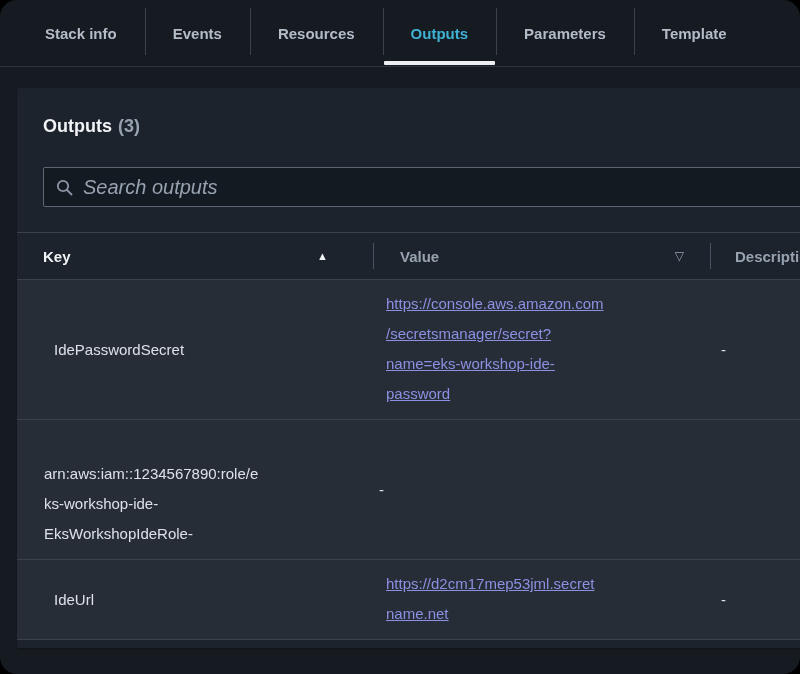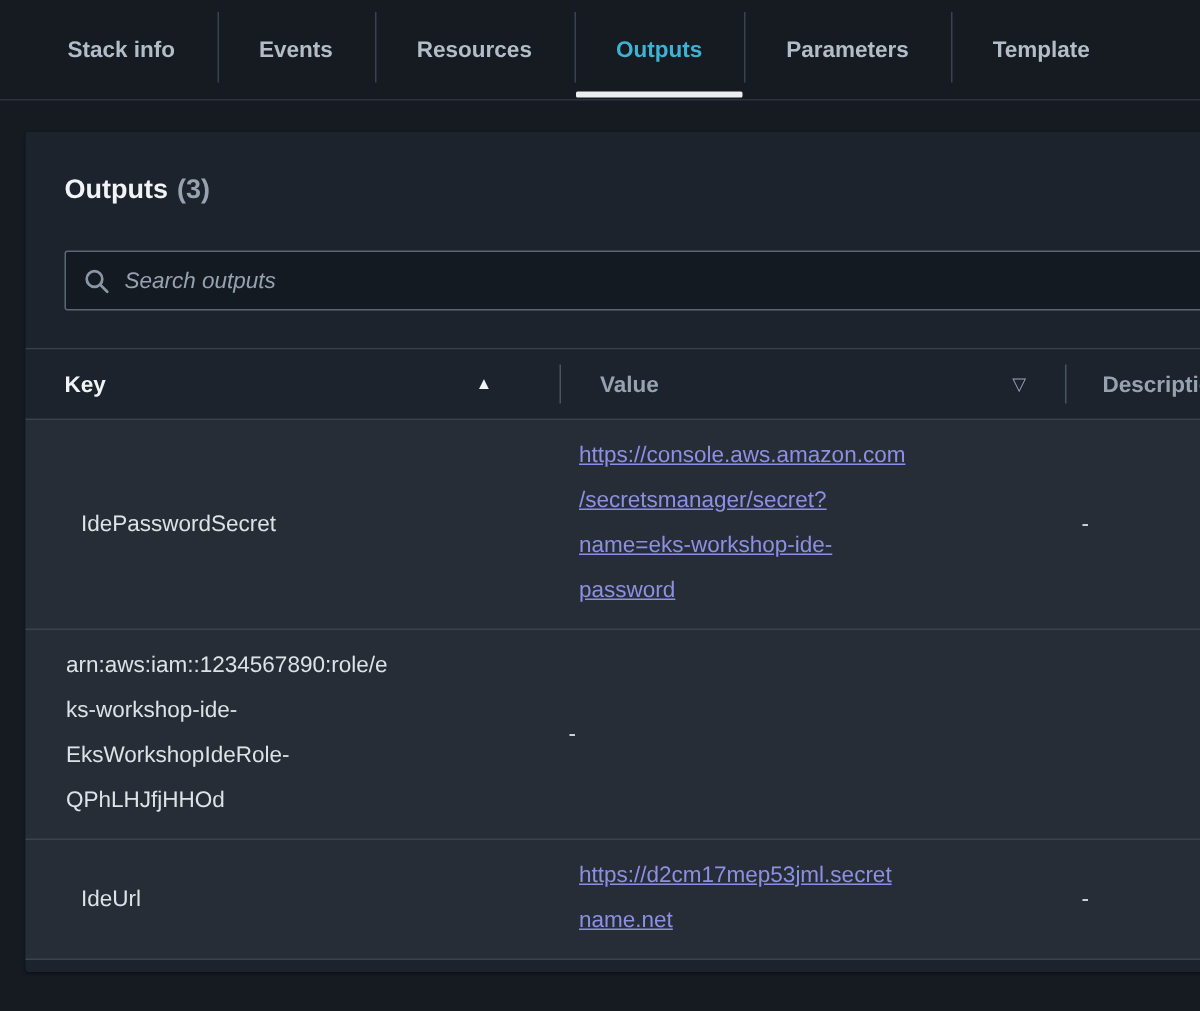--- a/index.html
+++ b/index.html
@@ -20,20 +20,21 @@
     --link:#8d90e2;
     --search-border:#5c6776;
     --search-bg:#141a21;
   }
   *{margin:0;padding:0;box-sizing:border-box;}
   html,body{background:#000;}
   .screen{
     position:relative;width:800px;height:674px;overflow:hidden;
     background:var(--page-bg);
     font-family:"Liberation Sans","DejaVu Sans",sans-serif;
+    border-radius:17px;
   }
   
   .tabbar{
     position:absolute;top:0;left:0;width:840px;height:67px;
     border-bottom:1px solid var(--tabbar-border);
     display:flex;align-items:stretch;padding-left:17px;
   }
   .tab{
     position:relative;display:flex;align-items:center;
     padding:0 28px;font-size:15px;font-weight:700;
@@ -62,21 +63,21 @@
   }
   .panel-title .count{color:var(--text-muted);font-weight:700;margin-left:6px;}
   .searchbox{
     margin-top:28px;height:40px;display:flex;align-items:center;
     border:1px solid var(--search-border);border-radius:2px;
     background:var(--search-bg);padding:0 12px;
   }
   .search-icon{flex:0 0 auto;width:17px;height:17px;margin-right:10px;}
   .searchbox input{
     flex:1;border:none;outline:none;background:transparent;
-    color:var(--text-body);font-size:15px;
+    color:var(--text-body);font-size:20px;
     font-family:"Liberation Sans","DejaVu Sans",sans-serif;
   }
   .searchbox input::placeholder{color:var(--text-muted);font-style:italic;opacity:1;}
   
   .thead{
     display:flex;height:47px;background:var(--panel-bg);
     border-bottom:1px solid var(--divider);
     font-size:15px;font-weight:700;
   }
   .th{position:relative;display:flex;align-items:center;height:100%;cursor:pointer;}
@@ -156,21 +157,20 @@
         </div>
         <div class="cell-desc">-</div>
       </div>
 
       <div class="row row-h140">
         <div class="cell-value">
           <div class="vtext">
             <span>arn:aws:iam::1234567890:role/e</span>
             <span>ks-workshop-ide-</span>
             <span>EksWorkshopIdeRole-</span>
-            <span>QPhLHJfjHHOd</span>
           </div>
         </div>
         <div class="cell-desc">-</div>
       </div>
 
       <div class="row row-h81">
         <div class="cell-key">IdeUrl</div>
         <div class="cell-value">
           <a class="vlink">
             <span>https://d2cm17mep53jml.secret</span>

